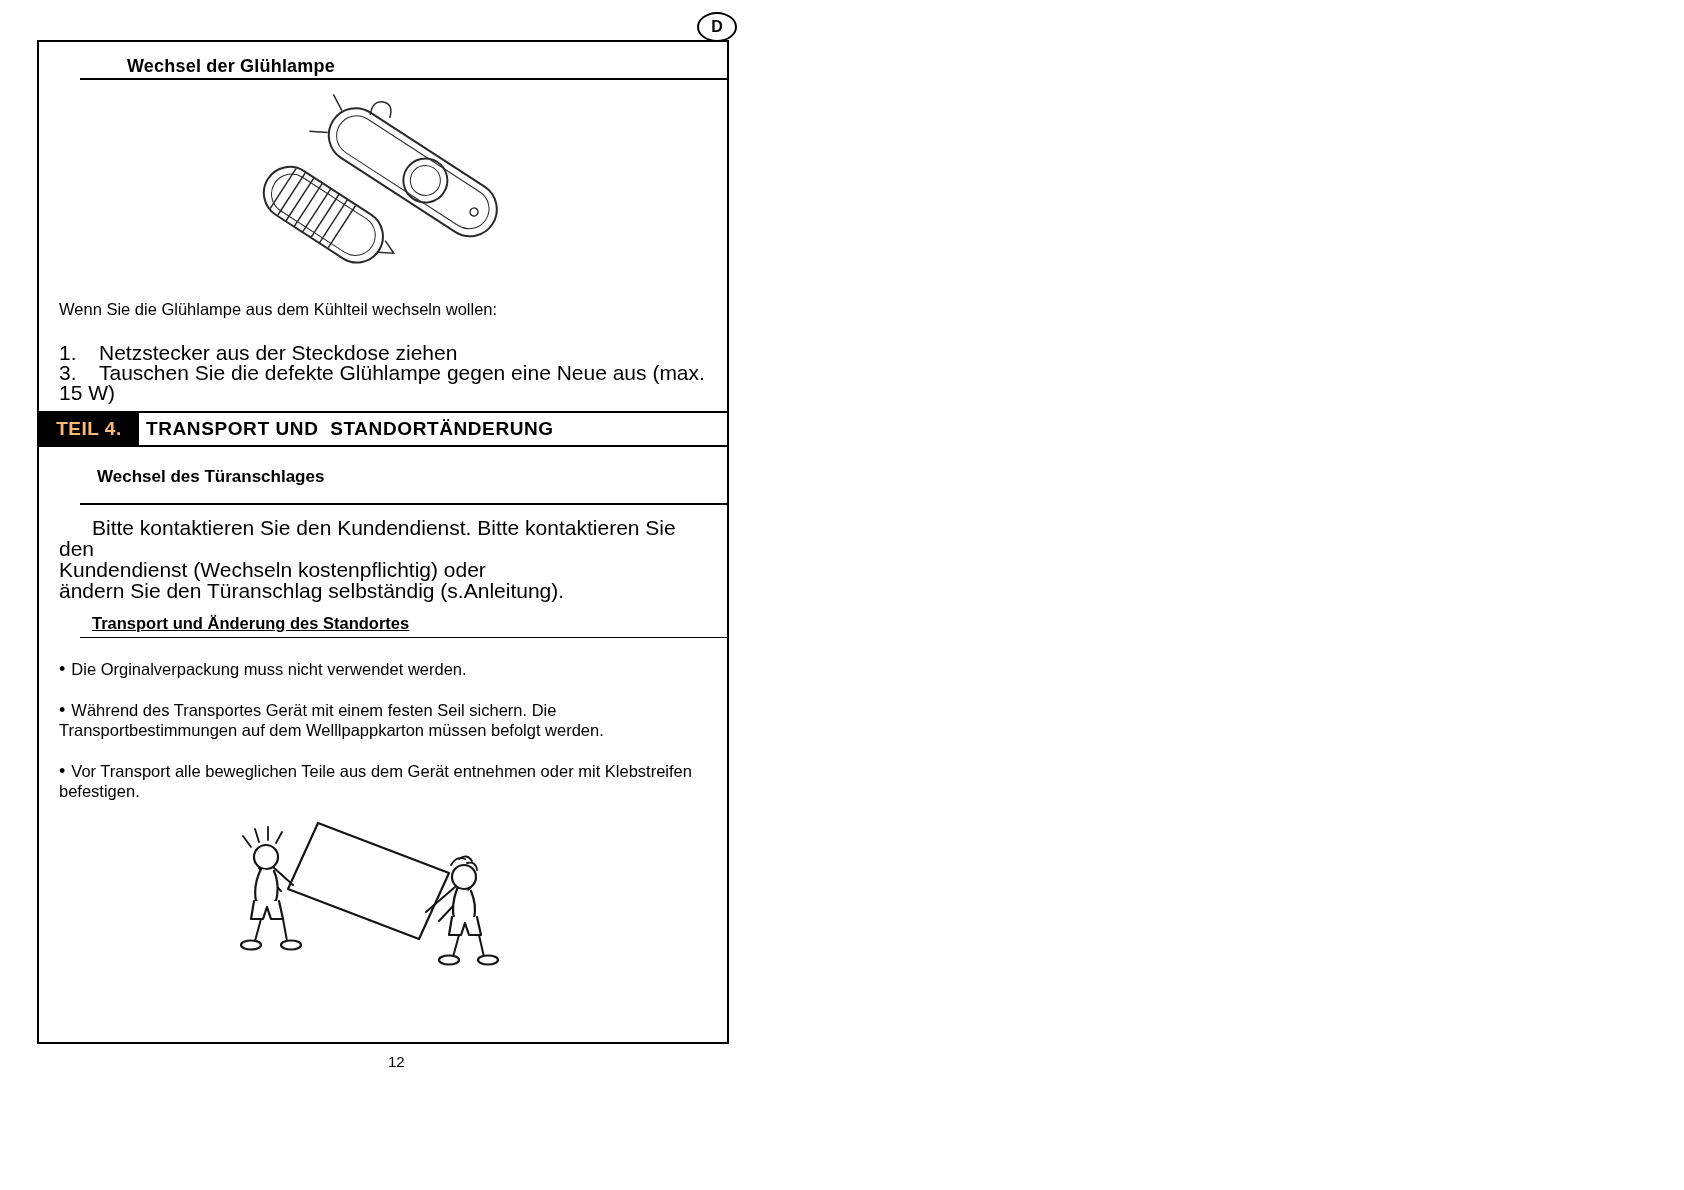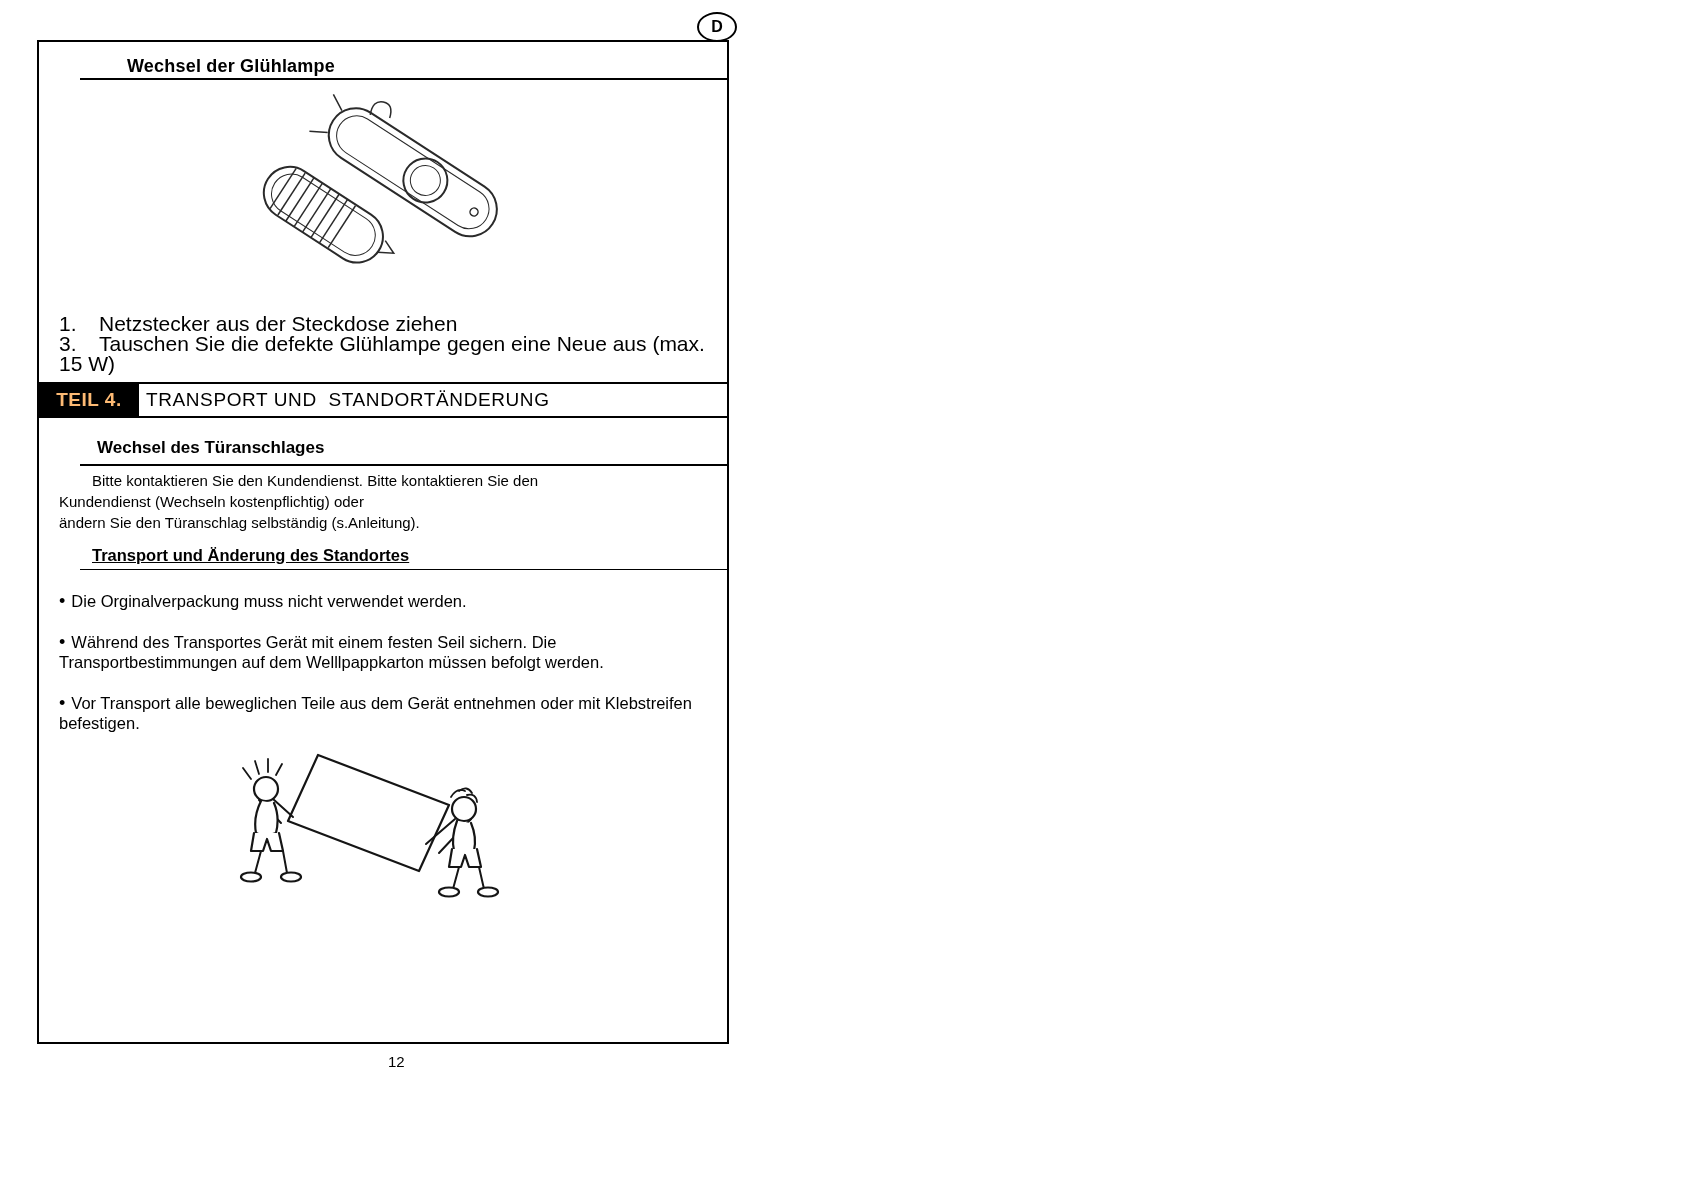--- a/index.html
+++ b/index.html
@@ -37,28 +37,28 @@
     margin:8px -14px 0 -20px; height:36px;
     border-top:2px solid #000; border-bottom:2px solid #000;
     display:flex; align-items:stretch;
   }
   .banner-label {
     background:#000; color:#fdba74; font-weight:bold; font-size:19px;
     width:100px; display:flex; align-items:center; justify-content:center;
     letter-spacing:0.5px;
   }
   .banner-title {
-    font-weight:normal; font-size:19px; display:flex; align-items:center;
+    font-weight:bold; font-size:19px; display:flex; align-items:center;
     padding-left:7px; letter-spacing:0.6px; white-space:pre;
   }
 
-  .sub1-wrap { margin:20px -14px 0 21px; border-bottom:2px solid #000; padding-bottom:6px; }
+  .sub1-wrap { margin:20px -14px 0 21px; border-bottom:2px solid #000; padding-bottom:16px; }
   .sub1 { font-weight:bold; font-size:17px; padding-left:17px; }
 
-  .para { margin-top:4px; font-size:15px; line-height:21px; }
+  .para { margin-top:12px; font-size:21px; line-height:21px; }
   .para .indent { text-indent:33px; }
 
   .sub2-wrap { margin:13px -14px 15px 21px; border-bottom:1.5px solid #000; padding-bottom:4px; }
   .sub2 { font-weight:bold; font-size:16.5px; padding-left:12px; text-decoration:underline; }
 
   .bullets { margin-top:8px; font-size:16.5px; line-height:20px; }
   .bullet { margin-top:21px; }
   .bullet .dot { font-size:18px; margin-right:6px; }
 
   .illus2 { margin:16px 0 0 162px; display:block; }
@@ -102,20 +102,21 @@
       <rect class="ln" x="100" y="58" width="190" height="54" rx="27" stroke-width="2"></rect>
       <rect class="ln" x="108" y="65" width="174" height="40" rx="20" stroke-width="1"></rect>
       <circle class="ln" cx="210" cy="85" r="22" stroke-width="2"></circle>
       <circle class="ln" cx="210" cy="85" r="15" stroke-width="1"></circle>
       <circle class="ln" cx="268" cy="85" r="4" stroke-width="1.5"></circle>
       <path class="ln" d="M102,72 l-16,-9 M102,98 l-16,9" stroke-width="1.5"></path>
       <path class="ln" d="M128,60 q-6,-14 4,-18 q10,-4 14,10" stroke-width="1.5"></path>
     </g>
   </svg>
 
+  <div class="intro">Wenn Sie die Glühlampe aus dem Kühlteil wechseln wollen:</div>
 
   <div class="steps">
     <div class="step">
       <span class="num">1.</span><span class="txt">Netzstecker aus der Steckdose ziehen</span>
     </div>
     <div class="step">
       <span class="num">3.</span><span class="txt">Tauschen Sie die defekte Glühlampe gegen eine Neue aus (max. 15 W)</span>
     </div>
   </div>
 

